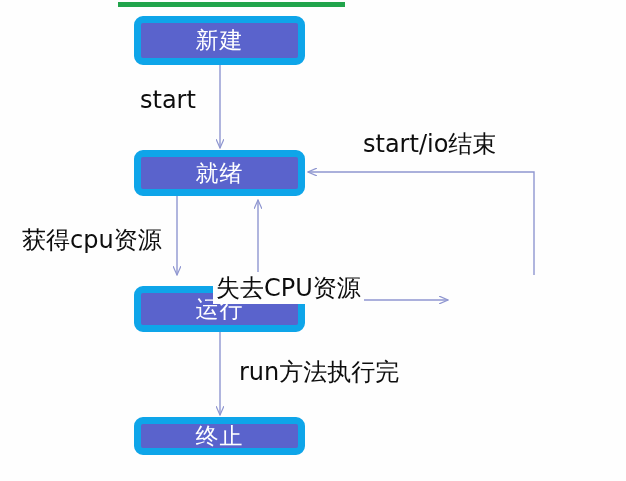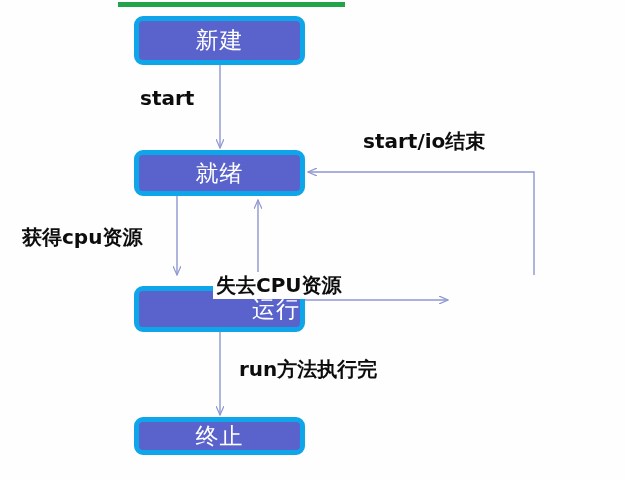--- a/index.html
+++ b/index.html
@@ -20,53 +20,52 @@
     left: 118px;
     top: 2px;
     width: 227px;
     height: 5px;
     background: #21a44b;
   }
   .node {
     position: absolute;
     box-sizing: border-box;
     background: #5a63cc;
-    border: 5px solid #0ea5e9;
+    border: 7px solid #0ea5e9;
     border-radius: 9px;
     color: #ffffff;
     display: flex;
     align-items: center;
     justify-content: center;
     font-size: 23px;
     letter-spacing: 1px;
     font-family: "DejaVu Sans", "Liberation Sans", sans-serif;
   }
   .node-new    { left: 134px; top: 16px;  width: 171px; height: 49px; }
   .node-ready  { left: 134px; top: 150px; width: 171px; height: 46px; text-align: right; }
-  .node-run    { left: 134px; top: 286px; width: 171px; height: 46px; justify-content: flex-end; }
+  .node-run    { left: 134px; top: 286px; width: 171px; height: 46px; }
   .node-block  { left: 450px; top: 275px; width: 165px; height: 46px; }
   .node-term   { left: 134px; top: 417px; width: 171px; height: 38px; }
 
   .edge-svg {
     position: absolute;
     left: 0;
     top: 0;
     width: 626px;
     height: 481px;
     pointer-events: none;
   }
   .edge-label {
     position: absolute;
     color: #0d0d0d;
-    font-size: 20px;
+    font-size: 24px;
     white-space: nowrap;
     font-family: "DejaVu Sans", "Liberation Sans", sans-serif;
     background: #fefefe;
     padding: 0 3px;
-    font-weight: bold;
   }
   .lbl-start    { left: 137px; top: 86px; }
   .lbl-getcpu   { left: 19px;  top: 224px; }
   .lbl-losecpu  { left: 213px; top: 224px; margin-top: 48px; }
   .lbl-sleepio  { left: 322px; top: 268px; }
   .lbl-sleepend { left: 360px; top: 128px; }
   .lbl-rundone  { left: 236px; top: 356px; }
 </style>
 </head>
 <body>

